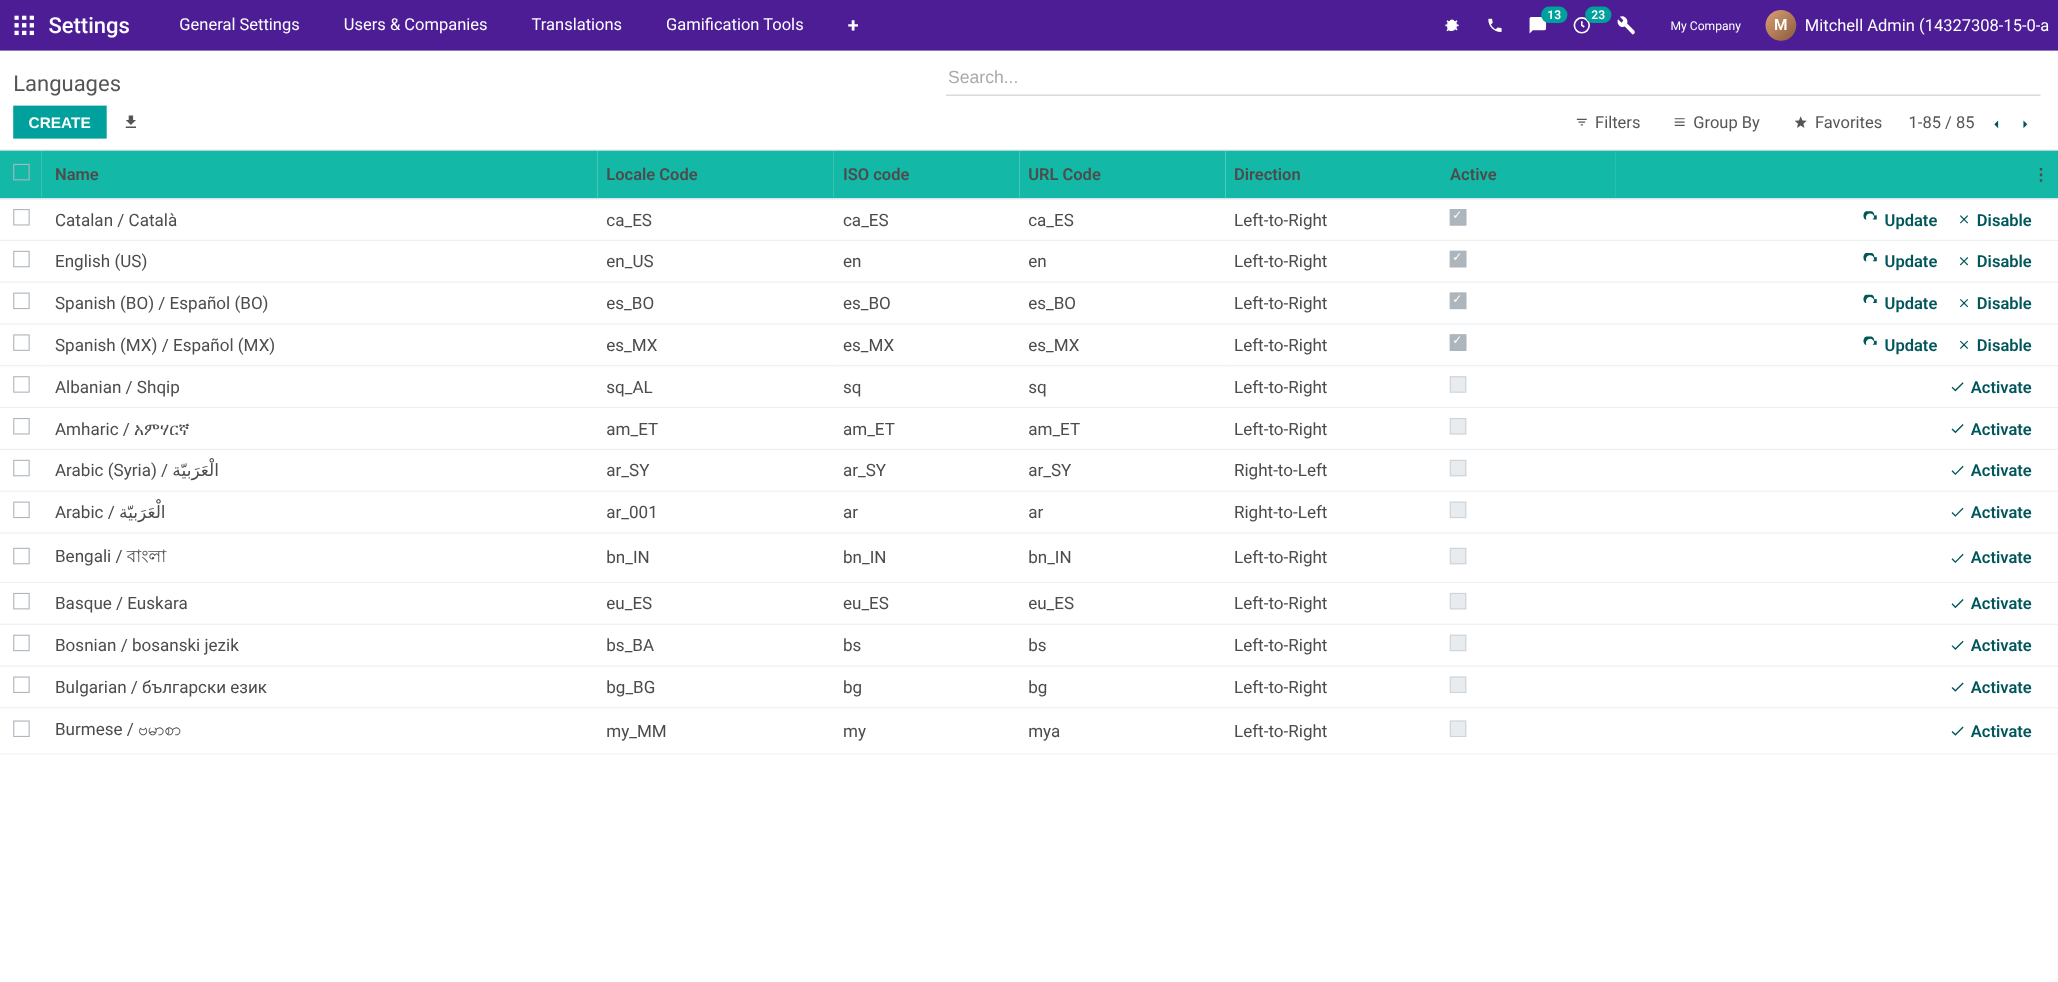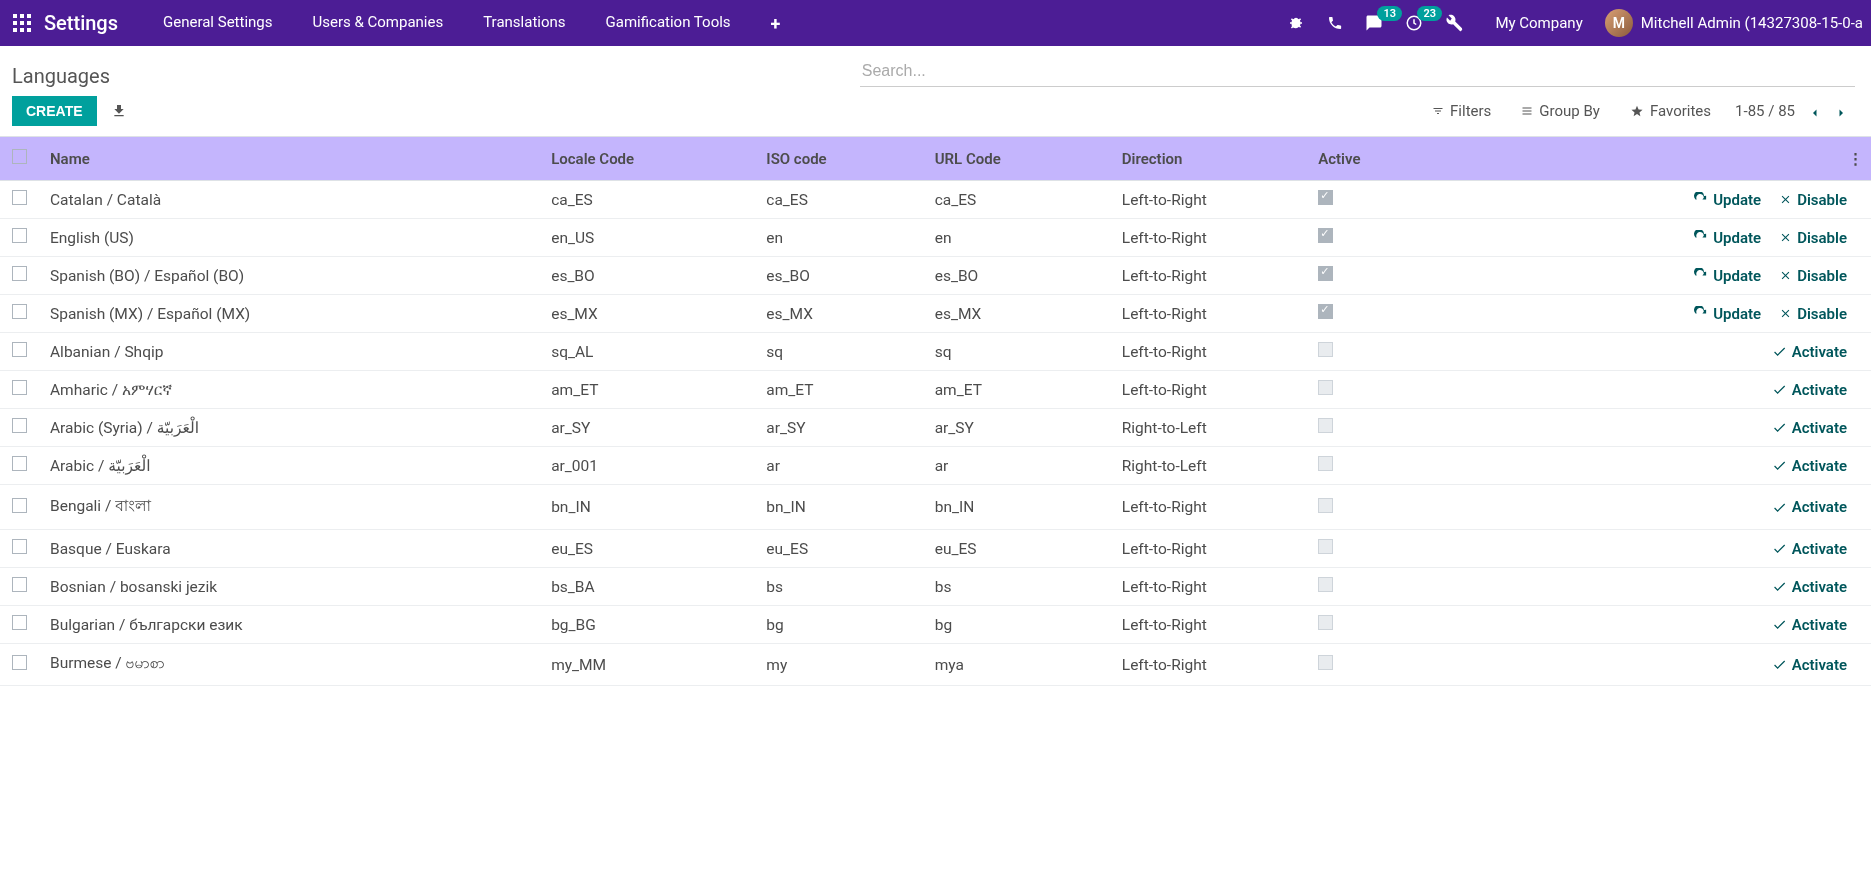--- a/index.html
+++ b/index.html
@@ -5,37 +5,37 @@
 * { box-sizing: border-box; margin: 0; padding: 0; }
 body { font-family: -apple-system, BlinkMacSystemFont, "Segoe UI", Roboto, "Helvetica Neue", Arial, sans-serif; font-size: 15px; color: #4c4c4c; background: #fff; overflow-x: hidden; }
 .topbar { background: #4c1d95; color: #fff; height: 46px; display: flex; align-items: center; padding: 0 8px; }
 .topbar .apps-icon { width: 28px; height: 28px; display: flex; align-items: center; justify-content: center; margin-right: 8px; cursor: pointer; }
 .topbar .brand { font-size: 20px; font-weight: 500; margin-right: 45px; cursor: pointer; }
 .topbar .menu { display: flex; gap: 40px; flex: 1; }
 .topbar .menu-item { font-size: 15px; cursor: pointer; white-space: nowrap; }
 .topbar .right { display: flex; align-items: center; gap: 22px; margin-left: auto; }
 .topbar .icon-btn { cursor: pointer; display: flex; align-items: center; position: relative; }
 .badge { background: #00a09d; color: #fff; font-size: 11px; font-weight: 600; padding: 1px 6px; border-radius: 10px; position: absolute; top: -8px; left: 12px; }
-.topbar .company { font-size: 15px; cursor: pointer; margin-left: 10px; }
+.topbar .company { font-size: 11px; cursor: pointer; margin-left: 10px; }
 .topbar .user { display: flex; align-items: center; gap: 8px; cursor: pointer; }
 .topbar .avatar { width: 28px; height: 28px; border-radius: 50%; background: linear-gradient(135deg,#d9a074,#8b5a3c); display:flex;align-items:center;justify-content:center;font-size:14px;font-weight:600;color:#fff; }
 .subhead { display: flex; align-items: flex-start; padding: 10px 16px 0 12px; }
 .subhead .title { font-size: 20px; color: #555; padding-top: 8px; }
 .subhead .search-wrap { margin-left: auto; flex: 0 0 54%; }
 .search-input { width: 100%; border: none; border-bottom: 1px solid #ccc; font-size: 16px; padding: 6px 2px; outline: none; }
 .search-input::placeholder { color: #aaa; }
 .controls { display: flex; align-items: center; padding: 8px 24px 10px 12px; border-bottom: 1px solid #dee2e6; }
 .create-btn { background: #00a09d; color: #fff; border: none; text-transform: uppercase; font-weight: 600; font-size: 14px; padding: 7px 14px; cursor: pointer; }
 .import-btn { margin-left: 14px; color: #555; cursor: pointer; }
 .toolbar { display: flex; gap: 30px; margin-left: auto; margin-right: 24px; }
 .toolbar .tbtn { display: flex; align-items: center; gap: 6px; color: #555; font-size: 15px; cursor: pointer; }
 .pager { display: flex; align-items: flex-end; gap: 14px; color: #555; font-size: 15px; }
 .pager .nav { color: #00565b; cursor: pointer; font-size: 18px; }
 table { width: 100%; border-collapse: collapse; }
-th { text-align: left; font-weight: 600; font-size: 15px; color: #4c4c4c; padding: 12px 8px; border-bottom: 1px solid #dee2e6; background: #c4b5fd; }
+th { text-align: left; font-weight: 600; font-size: 15px; color: #4c4c4c; padding: 12px 8px; border-bottom: 1px solid #dee2e6; background: #14b8a6; }
 th:first-child, td:first-child { width: 38px; text-align: center; }
 td { padding: 9px 8px; border-bottom: 1px solid #eceef0; font-size: 15.5px; color: #4c4c4c; }
 .chk { width: 15px; height: 15px; border: 1px solid #adb5bd; display: inline-block; cursor: pointer; }
 .chk.checked { background: #adb5bd; position: relative; }
 .chk.checked::after { content: "✓"; color: #fff; font-size: 11px; position: absolute; top: -2px; left: 1px; }
 .chk.disabled { background: #e9ecef; border-color: #ced4da; }
 .actions { display: flex; gap: 18px; justify-content: flex-end; padding-right: 16px; }
 .action-link { color: #00565b; font-weight: 600; cursor: pointer; display: flex; align-items: center; gap: 5px; font-size: 15px; justify-content: space-between; }
 .col-name { width: 27%; padding-left: 12px; }
 .col-locale { width: 11.5%; }

